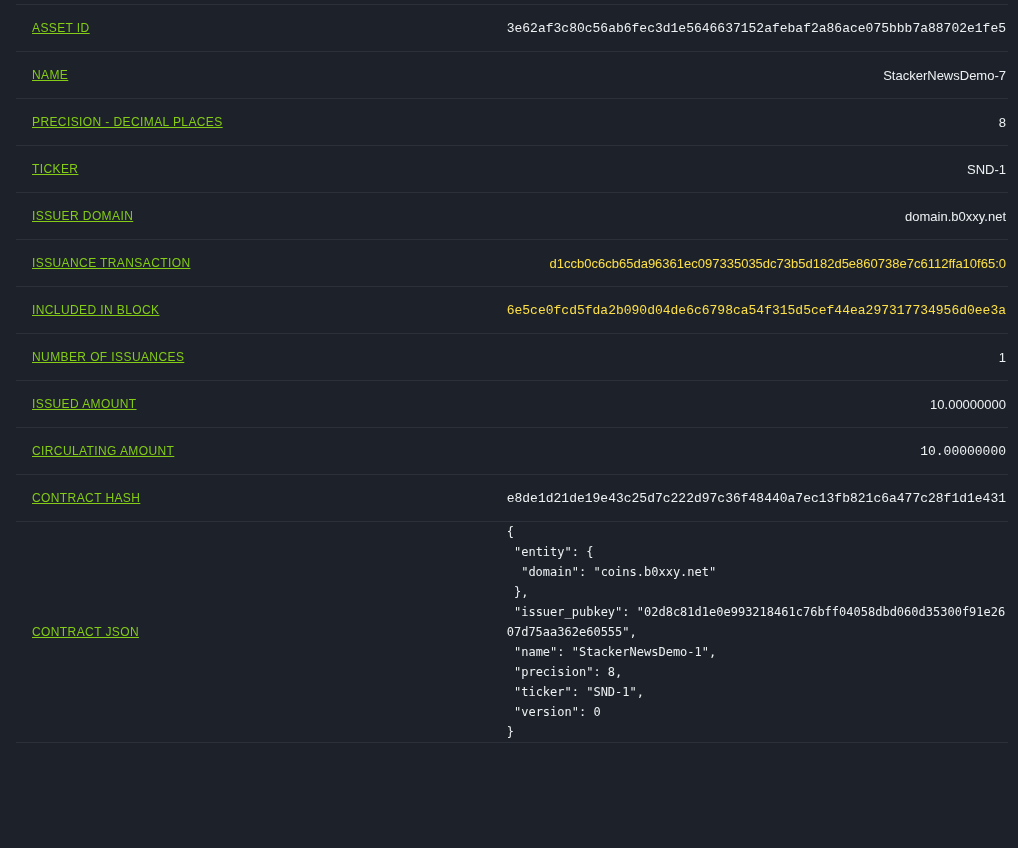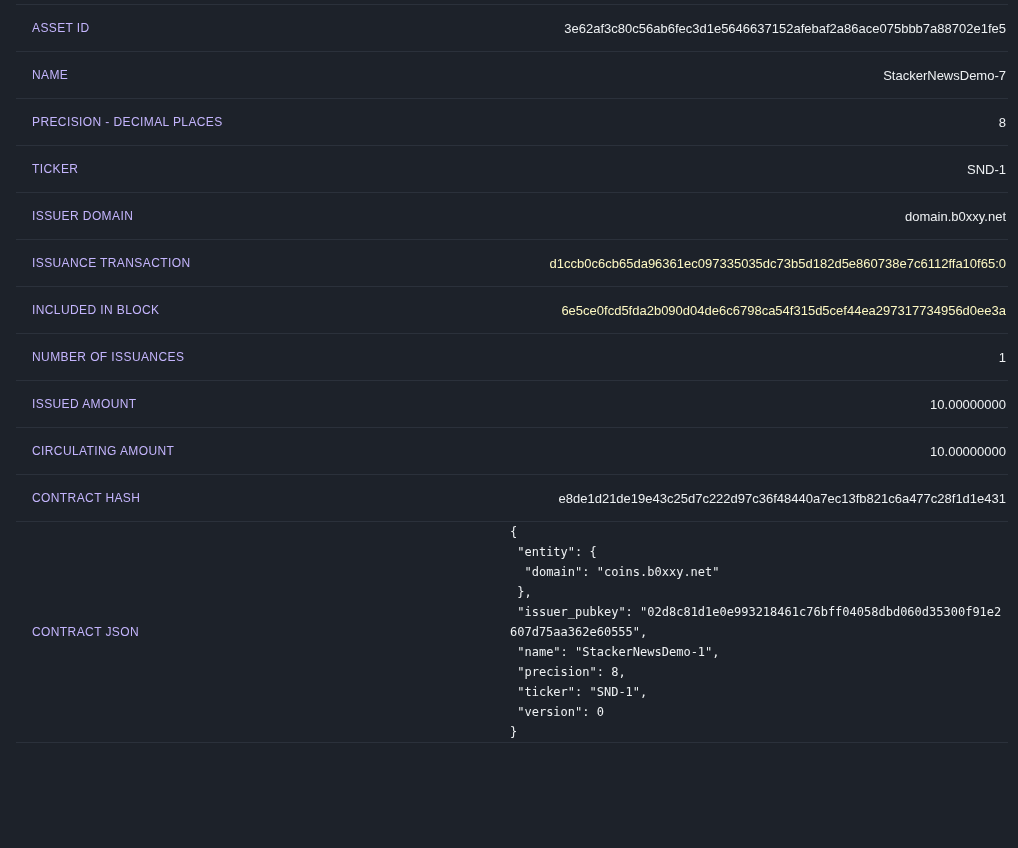--- a/index.html
+++ b/index.html
@@ -28,37 +28,38 @@
   th.row-label {
     width: 478px;
     height: 46px;
     padding: 0 0 0 16px;
     text-align: left;
     vertical-align: middle;
     font-size: 12px;
     font-weight: 400;
     letter-spacing: 0.4px;
     text-transform: uppercase;
-    color: #c4b5fd;
+    color: #84cc16;
     white-space: nowrap;
+    text-decoration: underline;
   }
   td.row-value {
     height: 46px;
     padding: 0 2px 0 0;
     text-align: right;
     vertical-align: middle;
     font-size: 13px;
     color: #eef1f3;
   }
   .mono {
-    font-family: Liberation Sans, sans-serif;
+    font-family: Liberation Mono, monospace;
     font-size: 12px;
   }
   a.hash-link {
-    color: #fef9c3;
+    color: #fde047;
     text-decoration: none;
     cursor: pointer;
     text-align: center;
   }
   td.json-cell {
     text-align: left;
     vertical-align: middle;
     padding: 0 2px 0 0;
   }
   pre.json-code {

